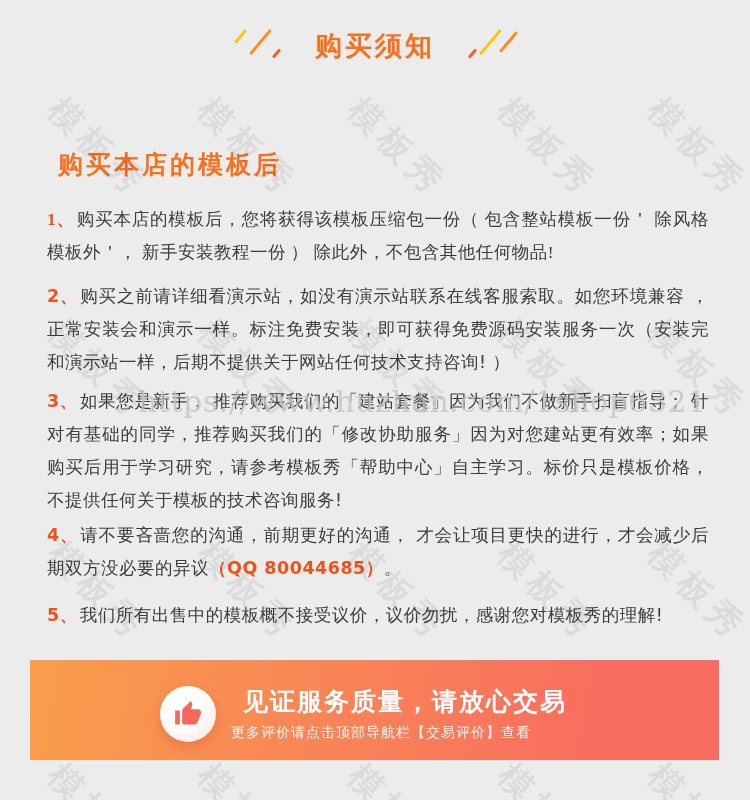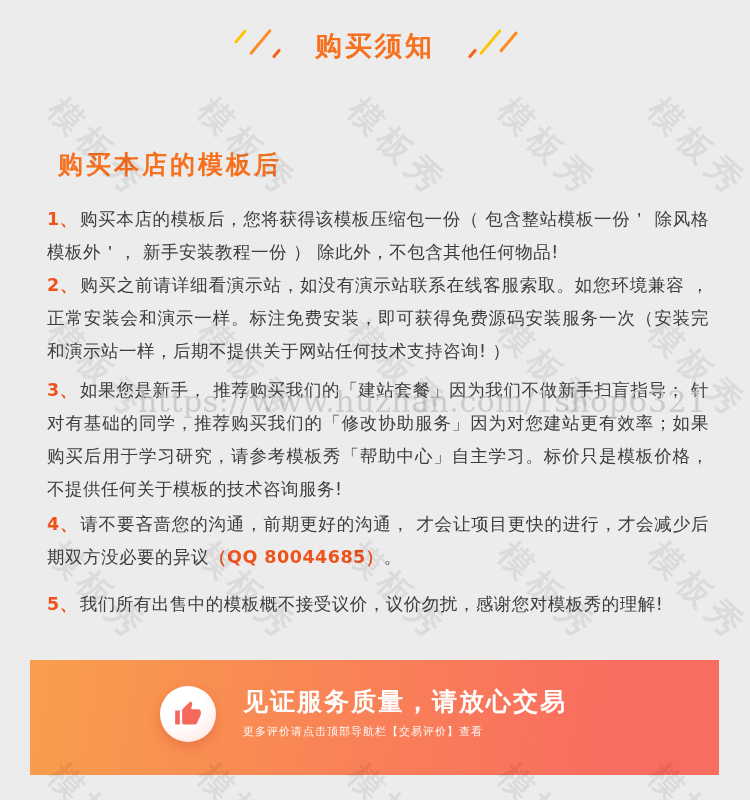--- a/index.html
+++ b/index.html
@@ -29,38 +29,38 @@
   .sg-left .s3{left:40px;top:24px;height:11px;background:var(--slash-deep);}
   .sg-right .s1{left:2px;top:24px;height:11px;background:var(--slash-deep);}
   .sg-right .s2{left:20px;top:2px;height:32px;background:var(--slash-yellow);}
   .sg-right .s3{left:38px;top:5px;height:26px;background:var(--slash-orange);}
 
   
   .notice-heading{position:absolute;left:58px;top:148px;font-size:25px;font-weight:bold;
     color:var(--accent);letter-spacing:3px;}
   .notice-list{position:absolute;left:47px;top:203px;width:662px;}
   .item{font-size:17.5px;line-height:33px;color:var(--body-text);letter-spacing:0.5px;text-align:justify;}
-  .item:nth-child(1){}
+  .item:nth-child(1){margin-bottom:11px;font-family:Liberation Serif, serif;}
   .item:nth-child(2){margin-bottom:6px;}
   .item:nth-child(3){margin-bottom:2px;}
   .item:nth-child(4){margin-bottom:14px;}
   .item .num{color:var(--num);font-weight:bold;margin-right:2px;}
   .item .hl{color:var(--num);font-weight:bold;margin-top:33px;}
 
   
-  .banner{position:absolute;left:30px;top:660px;width:689px;height:115px;
+  .banner{position:absolute;left:30px;top:660px;width:689px;height:100px;
     background:linear-gradient(100deg,var(--banner-from) 0%,var(--banner-to) 85%);}
   .thumb-circle{position:absolute;left:130px;top:26px;width:56px;height:56px;border-radius:50%;
     background:radial-gradient(circle at 35% 30%,#ffffff 45%,#ffdfd8 100%);
     box-shadow:0 5px 12px rgba(190,60,40,.28);
     display:flex;align-items:center;justify-content:center;}
   .thumb-circle svg{width:28px;height:28px;fill:var(--thumb);}
   .banner-title{position:absolute;left:213px;top:25px;font-size:25px;font-weight:bold;
     color:#ffffff;letter-spacing:2px;}
-  .banner-subtitle{position:absolute;left:213px;top:64px;font-size:11px;
+  .banner-subtitle{position:absolute;left:201px;top:64px;font-size:14px;
     color:rgba(255,255,255,.95);letter-spacing:1px;}
 
   
   .watermark-layer{position:absolute;inset:0;pointer-events:none;z-index:9;overflow:hidden;}
   .wm-tile{position:absolute;font-size:34px;font-weight:bold;color:rgba(0,0,0,.07);
     letter-spacing:7px;white-space:nowrap;transform:rotate(45deg);transform-origin:0 0;}
   .wm-url{position:absolute;left:138px;top:384px;font-family:"DejaVu Serif","Liberation Serif",serif;
     font-size:30px;color:rgba(195,195,195,.82);letter-spacing:0.5px;white-space:nowrap;}
 </style>
 </head>

